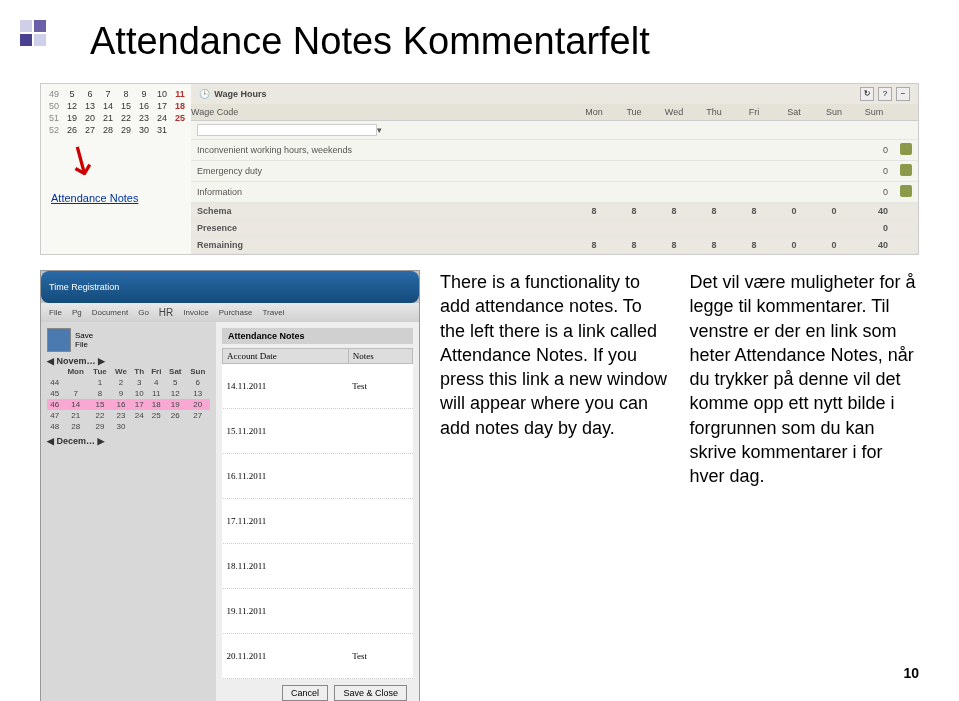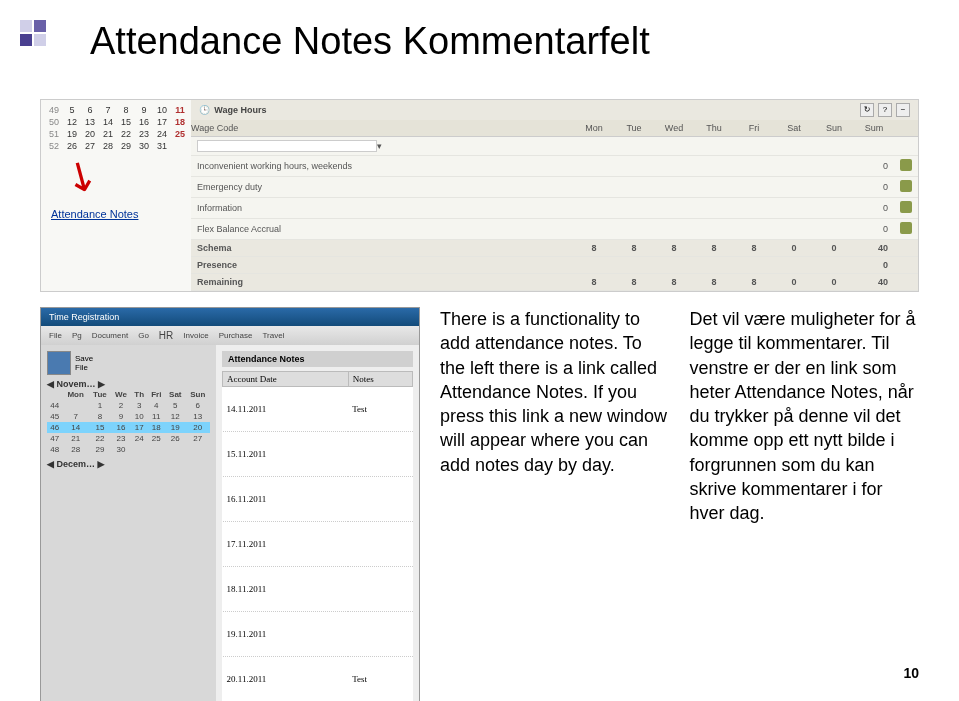--- a/index.html
+++ b/index.html
@@ -31,21 +31,21 @@
     .bullet-decoration span:nth-child(5) { background: #d0cfe8; }
     .bullet-decoration span:nth-child(6) { background: transparent; }
     .bullet-decoration span:nth-child(7) { background: transparent; }
     .bullet-decoration span:nth-child(8) { background: transparent; }
     .bullet-decoration span:nth-child(9) { background: transparent; }
     .title {
       font-size: 38px;
       font-weight: normal;
       margin-left: 50px;
       margin-top: 0px;
-      margin-bottom: 36px;
+      margin-bottom: 20px;
     }
     .screenshot1 {
       border: 1px solid #ccc;
       background: #b91c1c;
       margin-bottom: 15px;
       display: flex;
       font-size: 9px;
     }
     .calendar-side {
       padding: 4px;
@@ -141,23 +141,24 @@
     .screenshot2-container {
       width: 380px;
     }
     .screenshot2 {
       border: 1px solid #999;
       background: #c3c3c3;
       font-size: 9px;
     }
     .s2-menubar {
       background: linear-gradient(#2a6aa8, #134b7a);
-      padding: 4px 8px;
+      padding: 11px 8px;
       color: white;
       font-size: 9px;
+      border-radius: 8px;
     }
     .s2-toolbar {
       background: linear-gradient(#e8e8e8, #d0d0d0);
       padding: 4px 8px;
       display: flex;
       align-items: center;
       gap: 10px;
     }
     .s2-save-btn {
       display: inline-block;
@@ -181,21 +182,21 @@
     .s2-cal-table {
       border-collapse: collapse;
       width: 100%;
       font-size: 8px;
     }
     .s2-cal-table th, .s2-cal-table td {
       text-align: center;
       padding: 1px;
       color: #444;
     }
-    .s2-cal-table tr.highlight td { background: #7dd3fc; }
+    .s2-cal-table tr.highlight td { background: #f9a8d4; }
     .s2-notes-panel {
       flex: 1;
       background: #eee;
       padding: 6px;
     }
     .s2-notes-title {
       font-weight: bold;
       background: #d0d0d0;
       padding: 3px 6px;
     }
@@ -370,32 +371,20 @@
             <td></td>
             <td></td>
             <td></td>
             <td></td>
             <td></td>
             <td class="sum">0</td>
             <td><span class="icon-trash"></span></td>
           </tr>
           <tr>
             <td>Information</td>
-            <td></td>
-            <td></td>
-            <td></td>
-            <td></td>
-            <td></td>
-            <td></td>
-            <td></td>
-            <td class="sum">0</td>
-            <td><span class="icon-trash"></span></td>
-          </tr>
-          <tr>
-            <td>Flex Balance Accrual</td>
             <td></td>
             <td></td>
             <td></td>
             <td></td>
             <td></td>
             <td></td>
             <td></td>
             <td class="sum">0</td>
             <td><span class="icon-trash"></span></td>
           </tr>

